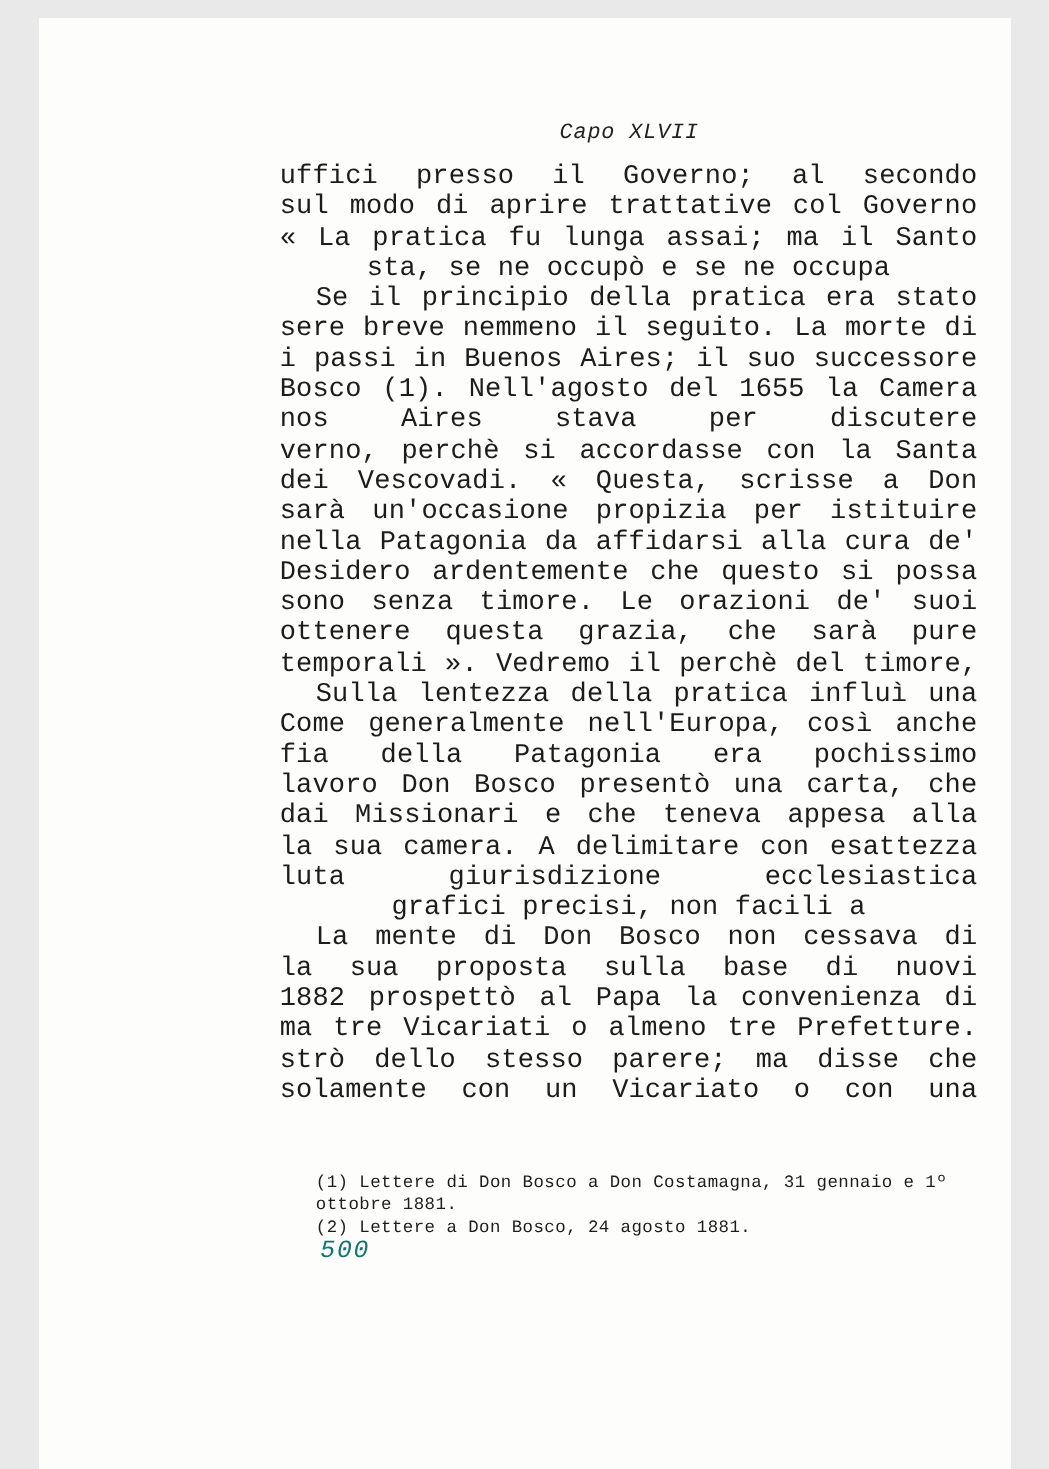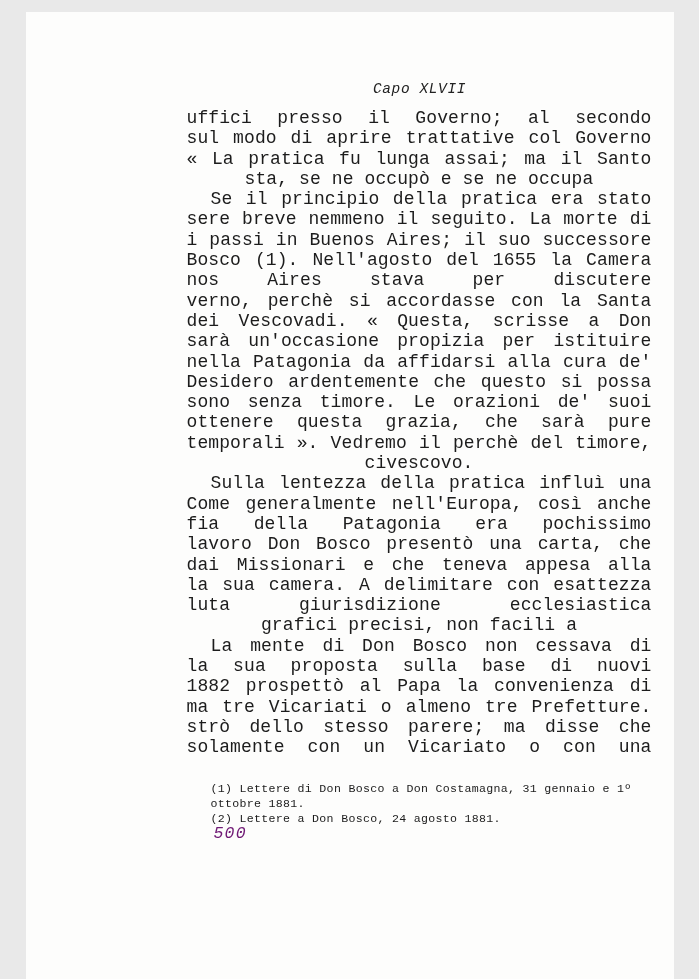--- a/index.html
+++ b/index.html
@@ -62,21 +62,21 @@
   .footnote {
     padding-left: 23px;
   }
   .page-number {
     position: absolute;
     left: 188px;
     top: 812px;
     font-style: italic;
     font-size: 16.5px;
     letter-spacing: 1.2px;
-    color: #701a75;
+    color: #0f766e;
   }
 </style>
 </head>
 <body>
 
 <div class="page">
   <div class="chapter-heading">Capo XLVII</div>
 
   <div class="text-block">
       <div class="para">
@@ -92,21 +92,20 @@
         <div class="line j">Bosco (1). Nell'agosto del 1655 la Camera dei Deputati a Bue-</div>
         <div class="line j">nos Aires stava per discutere sull'autorizzazione da dare al Go-</div>
         <div class="line j">verno, perchè si accordasse con la Santa Sede circa una divisione</div>
         <div class="line j">dei Vescovadi. « Questa, scrisse a Don Bosco l'Arcivescovo (3),</div>
         <div class="line j">sarà un'occasione propizia per istituire un Vicariato Apostolico</div>
         <div class="line j">nella Patagonia da affidarsi alla cura de' suoi camera Missionari.</div>
         <div class="line j">Desidero ardentemente che questo si possa conseguire, ma non</div>
         <div class="line j">sono senza timore. Le orazioni de' suoi buoni figliuoli possono</div>
         <div class="line j">ottenere questa grazia, che sarà pure feconda di molti benefici</div>
         <div class="line j">temporali ». Vedremo il perchè del timore, a cui accennava l'Ar-</div>
-        <div class="line">civescovo.</div>
       </div>
       <div class="para">
         <div class="line j first-indent">Sulla lentezza della pratica influì una circostanza speciale.</div>
         <div class="line j">Come generalmente nell'Europa, così anche a Roma la geogra-</div>
         <div class="line j">fia della Patagonia era pochissimo conosciuta. Per agevolare il</div>
         <div class="line j">lavoro Don Bosco presentò una carta, che aveva fatto preparare</div>
         <div class="line j">dai Missionari e che teneva appesa alla parete della galleria presso</div>
         <div class="line j">la sua camera. A delimitare con esattezza il territorio della vo-</div>
         <div class="line j">luta giurisdizione ecclesiastica occorrevano certamente dati geo-</div>
         <div class="line">grafici precisi, non facili a procacciarsi.</div>

